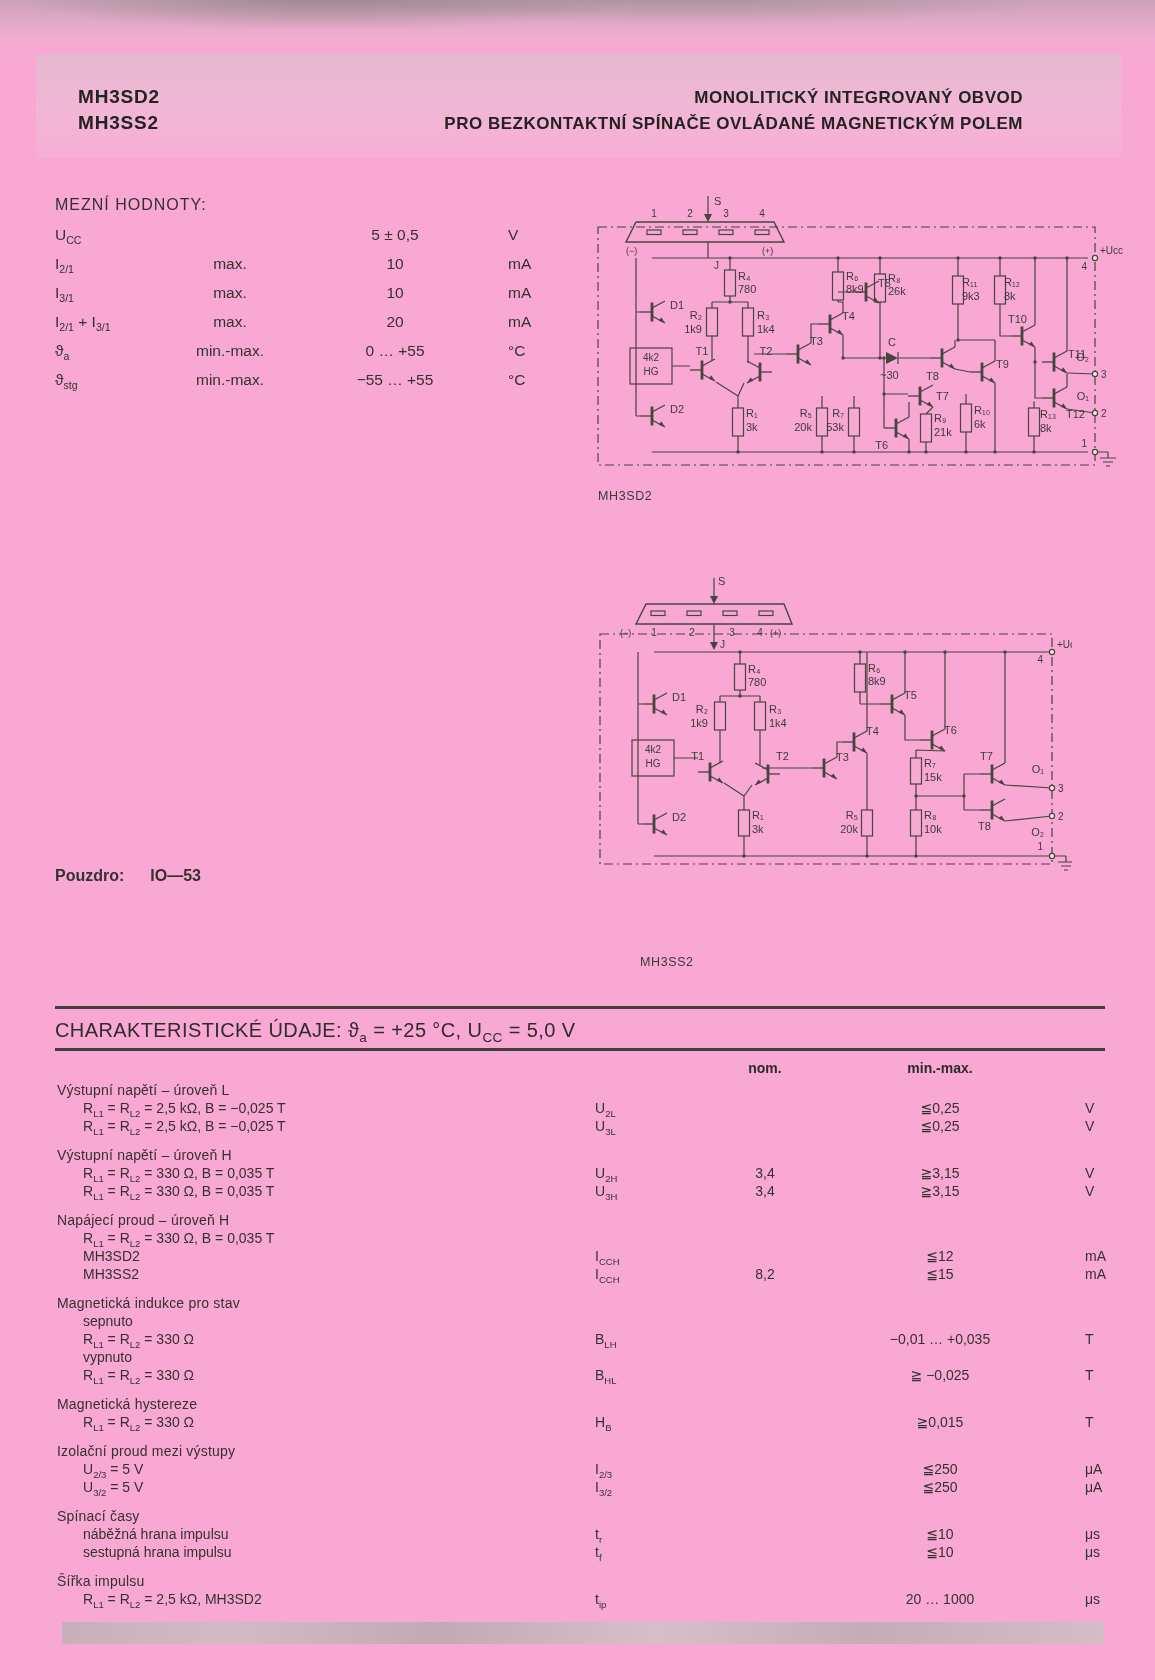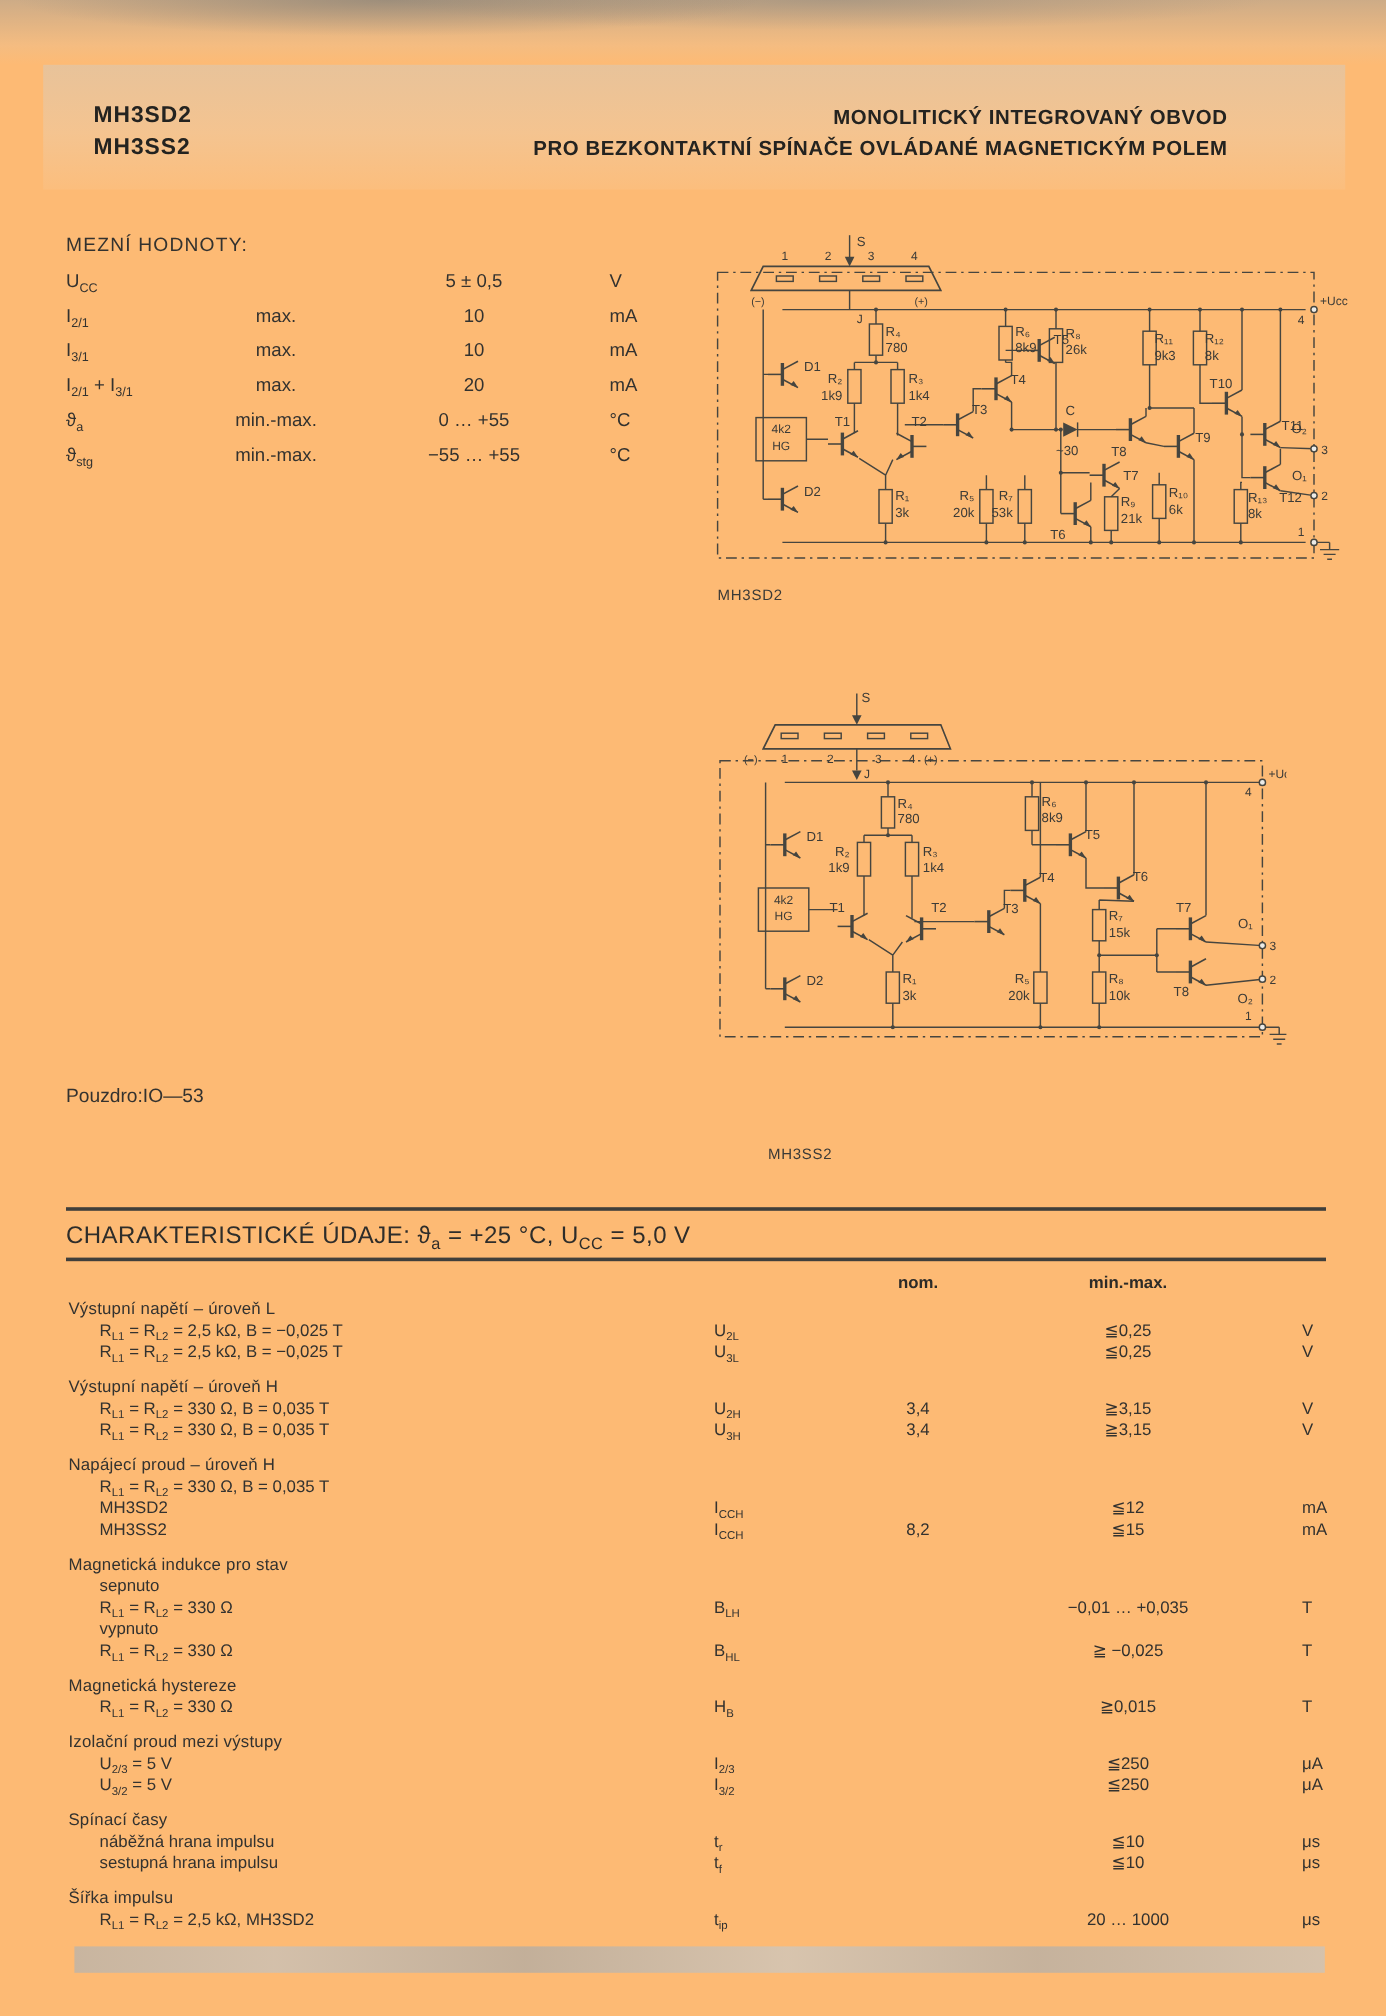--- a/index.html
+++ b/index.html
@@ -1,18 +1,18 @@
 <!DOCTYPE html>
 <html><head>
 <meta charset="utf-8">
 <style>
   html,body{margin:0;padding:0;background:#9a9996;}
   #page{position:relative;width:1155px;height:1680px;overflow:hidden;
         background:linear-gradient(180deg,#edecе8 0%,#ecebe7 30%,#eae9e5 70%,#ecebe7 100%);
-        background-color:#fdba74;
+        background-color:#f9a8d4;
         font-family:"Liberation Sans",sans-serif;color:#2f2e2b;}
   .abs{position:absolute;}
   
   #smudge-top{left:0;top:0;width:1155px;height:54px;
     background:
       radial-gradient(430px 42px at 28% 0%, rgba(118,118,114,.55), transparent 72%),
       radial-gradient(520px 36px at 60% 0%, rgba(128,128,124,.42), transparent 70%),
       linear-gradient(180deg, rgba(158,157,153,.5), rgba(201,200,196,.16) 70%, transparent);}
   #header-band{left:36px;top:54px;width:1085px;height:104px;
     background:linear-gradient(180deg, rgba(206,205,200,.45), rgba(222,221,216,.28) 55%, rgba(234,233,228,.08));}
@@ -28,21 +28,21 @@
   .lrow span{position:absolute;top:0;}
   .lsym{left:55px;}
   .lcond{left:160px;width:140px;text-align:center;}
   .lval{left:290px;width:210px;text-align:center;}
   .lunit{left:508px;}
   sub{font-size:68%;}
   
   svg.fig{color:#46453f;}
   svg.fig text{fill:#3c3b37;font-family:"Liberation Sans",sans-serif;}
   .fig-caption{font-size:12.5px;letter-spacing:.6px;color:#3b3a37;}
-  #pouzdro{left:55px;top:905px;font-size:16px;color:#33322f;display:flex;}
+  #pouzdro{left:55px;top:867px;font-size:16px;color:#33322f;display:flex;gap:26px;font-weight:bold;}
   
   .rule{left:55px;width:1050px;background:#403f3b;}
   #rule1{top:1006px;height:3.4px;}
   #rule2{top:1048px;height:3px;}
   
   #char-title{left:55px;top:1019px;font-size:20px;letter-spacing:.4px;color:#2e2d2a;}
   .colhead{top:1060px;font-size:14px;font-weight:bold;text-align:center;color:#2c2b28;}
   #col-nom{left:680px;width:170px;}
   #col-minmax{left:848px;width:184px;}
   #char-groups{left:0;top:1082px;width:989px;font-size:14px;color:#33322f;}

